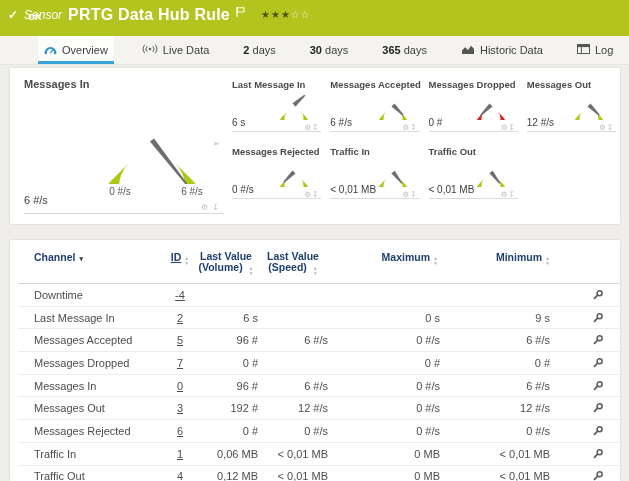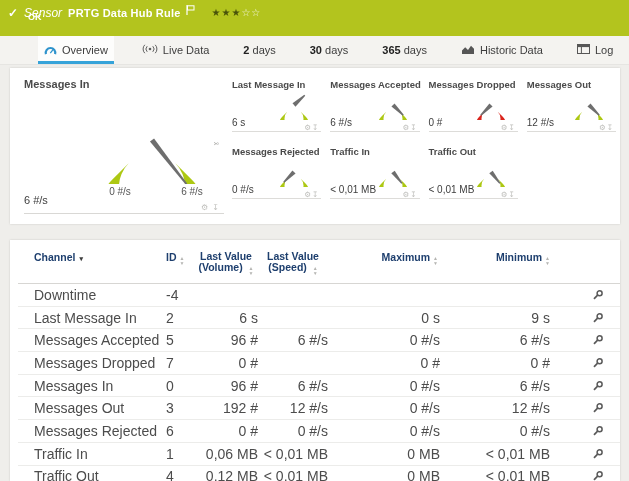--- a/index.html
+++ b/index.html
@@ -4,21 +4,21 @@
 <style>
   html,body{margin:0;padding:0;background:#e8e7e4;}
   .page{position:relative;width:629px;height:481px;background:#efeeeb;overflow:hidden;
         font-family:"Liberation Sans",sans-serif;}
 
   
   .sensor-header{position:absolute;top:0;left:0;right:0;height:36px;background:#b3c41e;color:#fff;}
   .header-row{display:flex;align-items:center;gap:6px;padding:6px 0 0 8px;}
   .check-icon{font-size:12px;font-weight:bold;line-height:1;}
   .sensor-word{font-style:italic;font-size:12px;}
-  .sensor-title{font-weight:bold;font-size:11px;letter-spacing:.2px;}
+  .sensor-title{font-weight:bold;font-size:16px;letter-spacing:.2px;}
   .flag-icon{margin-top:-6px;}
   .stars{margin-left:10px;font-size:10px;letter-spacing:1px;margin-top:-2px;}
   .star-filled{color:#49530a;}
   .star-empty{color:rgba(255,255,255,.85);}
   .ok-text{position:absolute;left:28px;top:12px;font-size:9px;font-weight:bold;}
 
   
   .tabbar{position:absolute;top:36px;left:0;right:0;height:28px;background:#f4f3f0;
           display:flex;align-items:stretch;padding-left:44px;gap:34px;border-bottom:1px solid #e6e5e2;}
   .tab{display:flex;align-items:center;gap:5px;font-size:11px;color:#3d3d3d;position:relative;cursor:pointer;white-space:nowrap;}
@@ -48,23 +48,23 @@
   .mini-label{position:absolute;left:4px;top:5px;font-size:9.5px;font-weight:bold;color:#4a4a4a;white-space:nowrap;}
   .mini-dial{position:absolute;right:10px;top:13px;}
   .mini-value{position:absolute;left:4px;bottom:13px;font-size:10px;color:#3d3d3d;}
   .mini-underline{position:absolute;left:4px;right:2px;bottom:9px;border-bottom:1px solid #dddcd9;}
   .mini-icons{position:absolute;right:4px;bottom:10px;font-size:7.5px;color:#c0c0bd;letter-spacing:1px;cursor:pointer;line-height:1;}
 
   
   .thead{display:flex;align-items:flex-start;padding:11px 16px 0 16px;height:32px;
          border-bottom:1px solid #d7d6d3;color:#1e3f6e;font-weight:bold;font-size:10.5px;}
   .trow{display:flex;align-items:center;padding:0 16px;height:21.7px;
-        border-bottom:1px solid #ececea;font-size:14px;color:#4c4c4c;cursor:pointer;}
+        border-bottom:1px solid #ececea;font-size:11px;color:#4c4c4c;cursor:pointer;}
   .c-ch{width:132px;text-align:left;}
-  .c-id{width:28px;text-align:left;}
+  .c-id{width:28px;text-align:center;text-decoration:underline;}
   .c-vol{width:64px;text-align:right;}
   .c-spd{width:70px;text-align:right;}
   .c-min{width:112px;text-align:right;}
   .c-max{width:110px;text-align:right;}
   .c-ico{margin-left:auto;display:flex;align-items:center;}
   .th-lines{display:flex;flex-direction:column;line-height:11px;align-items:center;}
   .thead .c-vol,.thead .c-spd{display:flex;justify-content:center;}
   .sort{display:inline-flex;flex-direction:column;font-size:5px;line-height:4.5px;color:#b5b5b2;margin-left:3px;vertical-align:1px;}
   .sorted-arrow{color:#3c3c3c;font-size:7px;margin-left:4px;}
   .wrench{cursor:pointer;display:inline-flex;}

